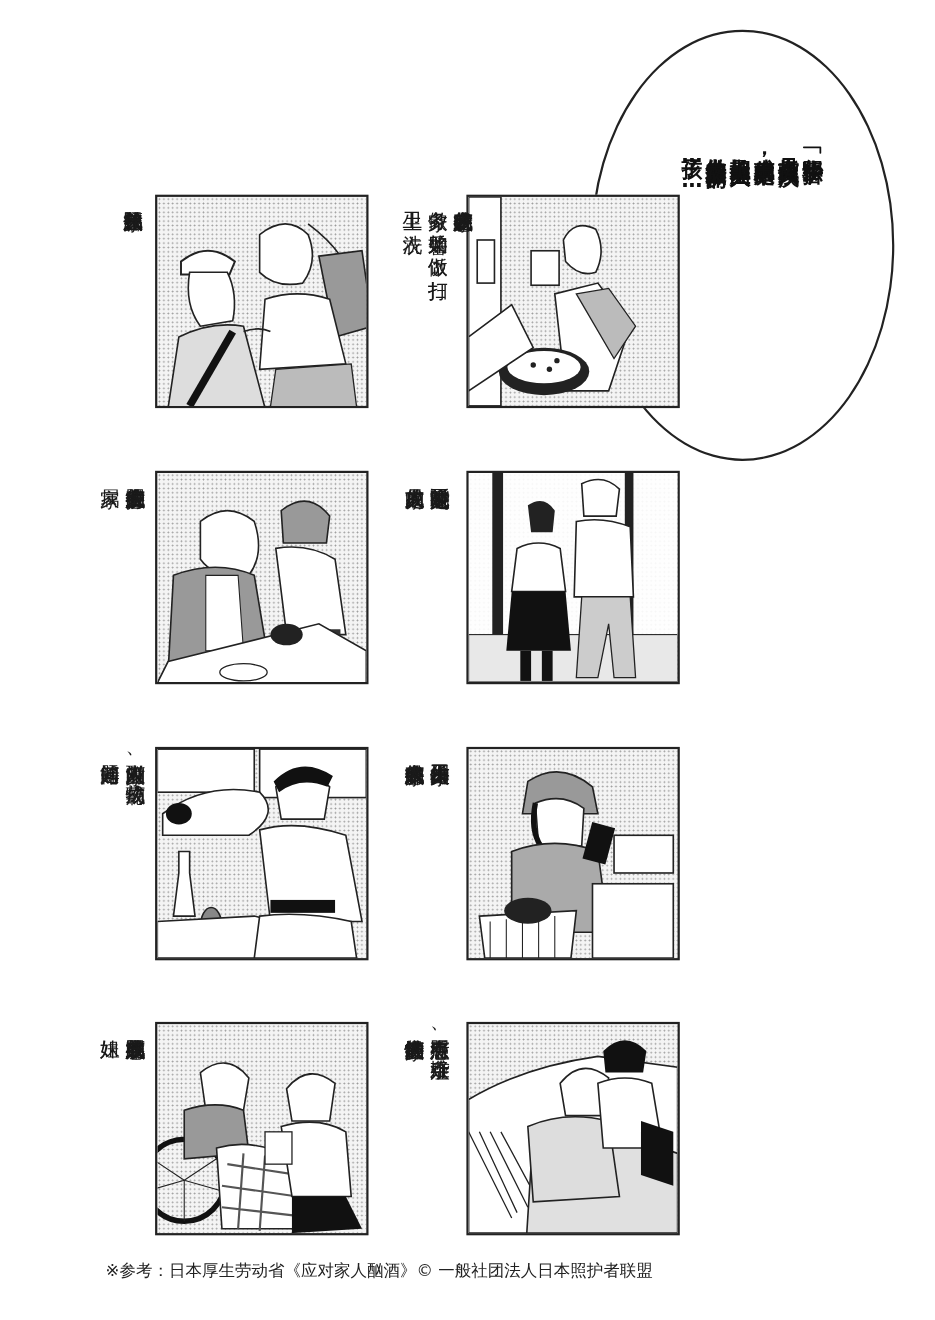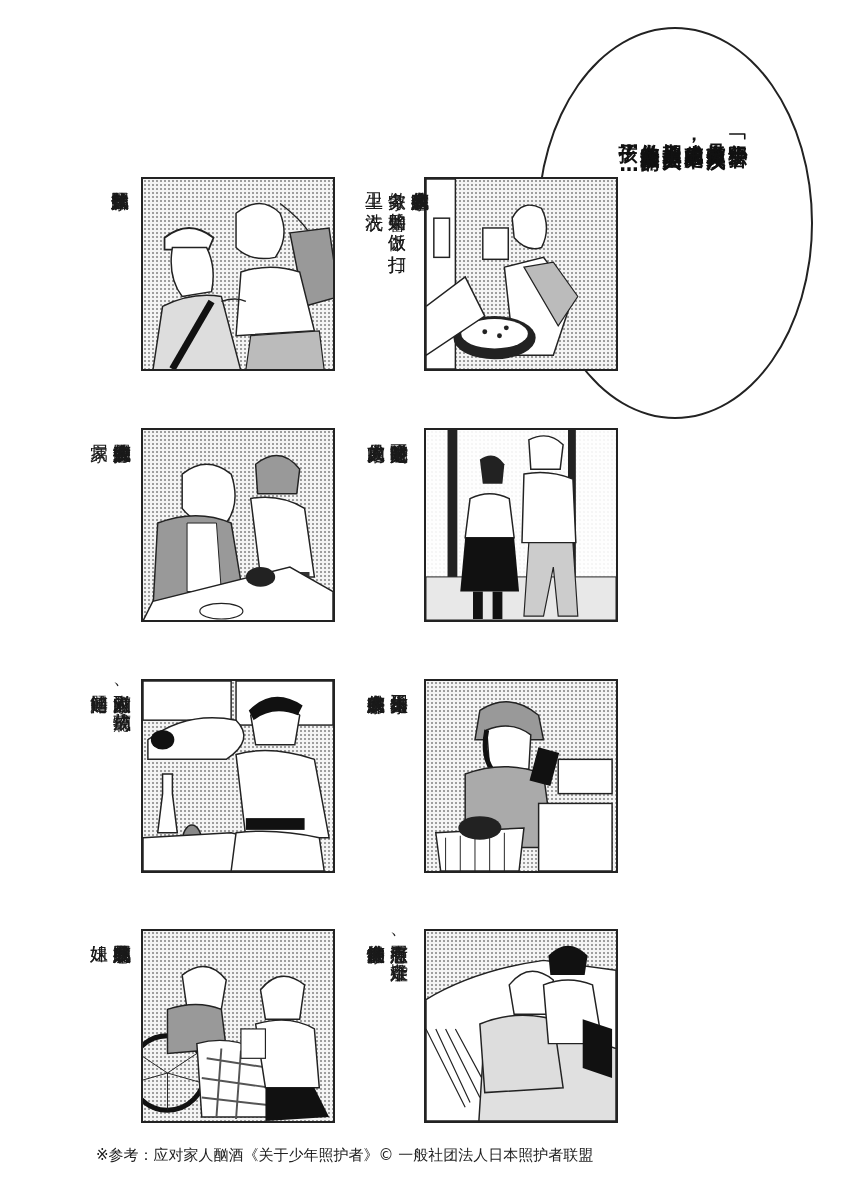--- a/index.html
+++ b/index.html
@@ -181,13 +181,13 @@
     <path d="M115 95 q35 -10 60 5 l5 60 l-55 0z" fill="#fff" stroke="#222" stroke-width="1.5"></path>
     <path d="M125 160 l50 0 l15 30 l-65 4z" fill="#111"></path>
     <rect x="100" y="100" width="25" height="30" fill="#fff" stroke="#222" stroke-width="1.2"></rect>
   </svg>
 </div>
 <div class="caption" style="left:89px; top:931px;">
   <div class="col">照顾有残疾或患病的兄弟</div>
   <div class="col">姐妹</div>
 </div>
 
-<div class="footnote">※参考：应对家人酗酒《关于少年照护者》© 一般社团法人日本照护者联盟</div>
+<div class="footnote">※参考：日本厚生劳动省《应对家人酗酒》© 一般社团法人日本照护者联盟</div>
 
 </body></html>

